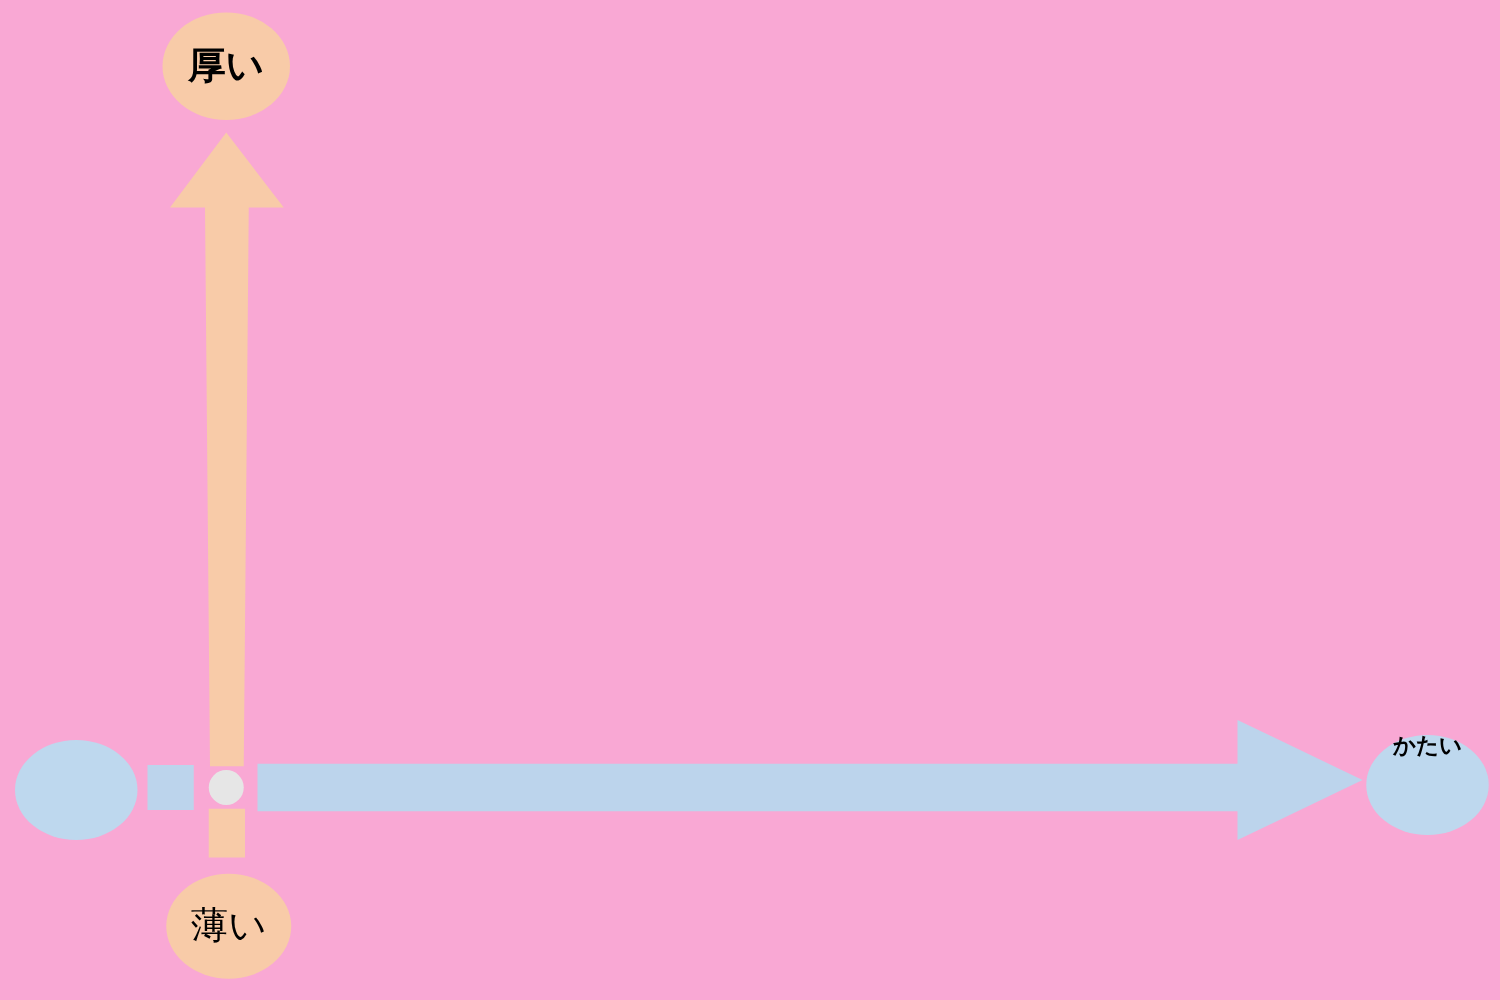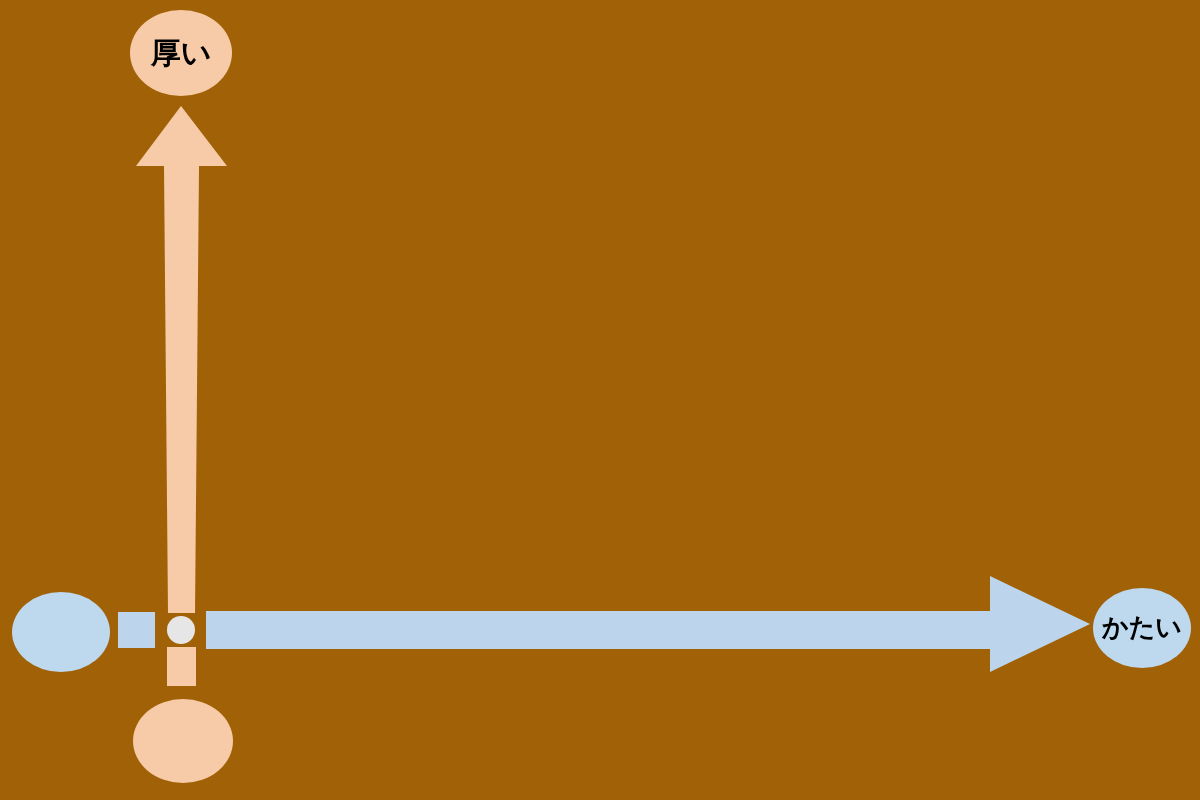--- a/index.html
+++ b/index.html
@@ -8,21 +8,21 @@
     padding: 0;
     background: #ffffff;
   }
   body {
     font-family: "Liberation Sans", "DejaVu Sans", sans-serif;
   }
   #canvas {
     position: relative;
     width: 1200px;
     height: 800px;
-    background: #a16207;
+    background: #f9a8d4;
     overflow: hidden;
   }
   #diagram-svg {
     position: absolute;
     left: 0;
     top: 0;
     width: 1200px;
     height: 800px;
     display: block;
   }
@@ -43,22 +43,22 @@
   }
   #label-thin {
     left: 133px;  top: 699px; width: 100px; height: 84px;
     font-size: 30px; font-weight: 400;
   }
   #label-soft {
     left: 12px;   top: 592px; width: 98px;  height: 80px;
     font-size: 17px; font-weight: 700;
   }
   #label-hard {
-    left: 1093px; top: 588px; width: 98px;  height: 80px;
-    font-size: 26px; font-weight: 700; text-align: center;
+    left: 1093px; top: 556px; width: 98px;  height: 80px;
+    font-size: 18px; font-weight: 700; text-align: center;
   }
 </style>
 </head>
 <body>
 
 <div id="canvas">
 
   <svg id="diagram-svg" viewBox="0 0 1200 800" xmlns="http://www.w3.org/2000/svg">
 
     <g>
@@ -90,17 +90,18 @@
     <circle cx="181" cy="630" r="14" fill="#E6E6E6"></circle>
 
     <ellipse cx="181" cy="53" rx="51" ry="43" fill="#F8CBA8"></ellipse>
     <ellipse cx="183" cy="741" rx="50" ry="42" fill="#F8CBA8"></ellipse>
     <ellipse cx="61" cy="632" rx="49" ry="40" fill="#BED8EE"></ellipse>
     <ellipse cx="1142" cy="628" rx="49" ry="40" fill="#BED8EE"></ellipse>
   </svg>
 
   <div class="node-label" id="label-thick">厚い</div>
 
+  <div class="node-label" id="label-thin">薄い</div>
 
 
   <div class="node-label" id="label-hard">かたい</div>
 
 </div>
 
 </body></html>

